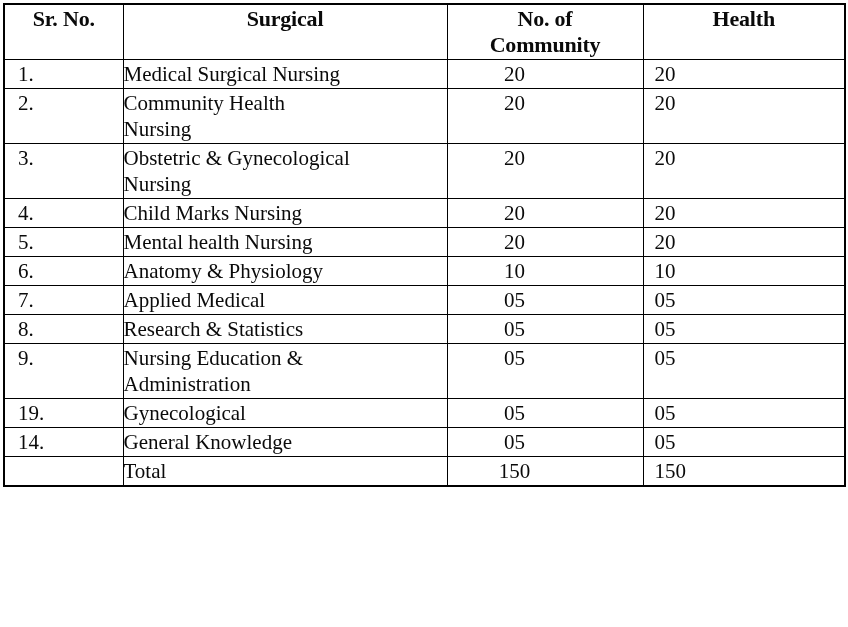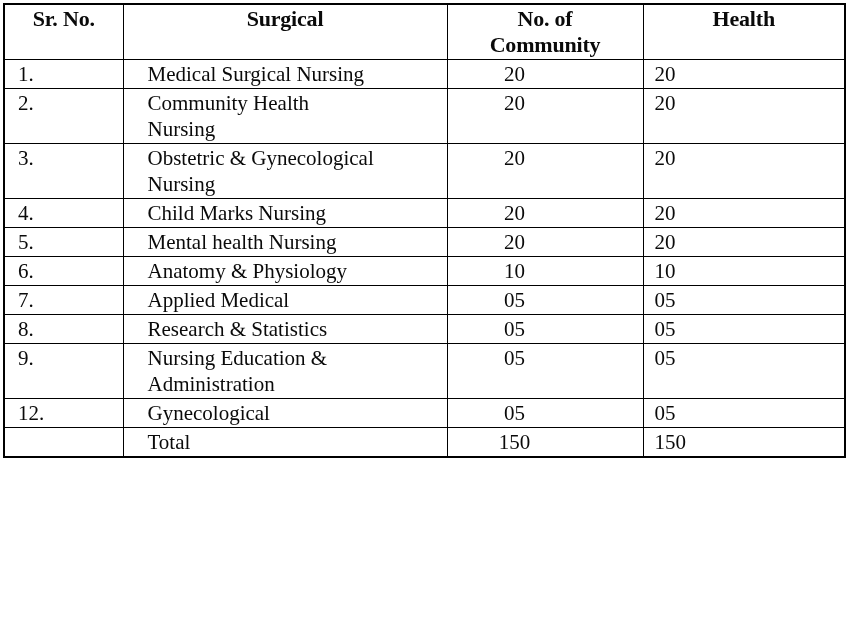--- a/index.html
+++ b/index.html
@@ -38,21 +38,21 @@
     overflow: hidden;
   }
   th {
     font-size: 22px;
     font-weight: bold;
     text-align: center;
     padding: 1px 4px;
     letter-spacing: -0.2px;
   }
   td.col-sr      { text-align: left;   padding: 1px 4px 1px 13px; }
-  td.col-subject { text-align: left;   padding: 1px 6px 1px 24px; }
+  td.col-subject { text-align: left;   padding: 1px 6px 1px 0; }
   td.col-q       { text-align: center; padding: 1px 65px 1px 4px; }
   td.col-m       { text-align: left;   padding: 1px 4px 1px 11px; }
 </style>
 </head>
 <body>
 
 <div class="page">
   <table class="exam-table">
     <colgroup>
       <col class="c-sr">
@@ -122,22 +122,28 @@
           <td class="col-m">05</td>
         </tr>
         <tr>
           <td class="col-sr">9.</td>
           <td class="col-subject">Nursing Education &amp;
 Administration</td>
           <td class="col-q">05</td>
           <td class="col-m">05</td>
         </tr>
         <tr>
-          <td class="col-sr">12.</td>
+          <td class="col-sr">19.</td>
           <td class="col-subject">Gynecological</td>
+          <td class="col-q">05</td>
+          <td class="col-m">05</td>
+        </tr>
+        <tr>
+          <td class="col-sr">14.</td>
+          <td class="col-subject">General Knowledge</td>
           <td class="col-q">05</td>
           <td class="col-m">05</td>
         </tr>
       </tbody>
     <tfoot>
       <tr>
         <td class="col-sr"></td>
         <td class="col-subject">Total</td>
         <td class="col-q">150</td>
         <td class="col-m">150</td>

